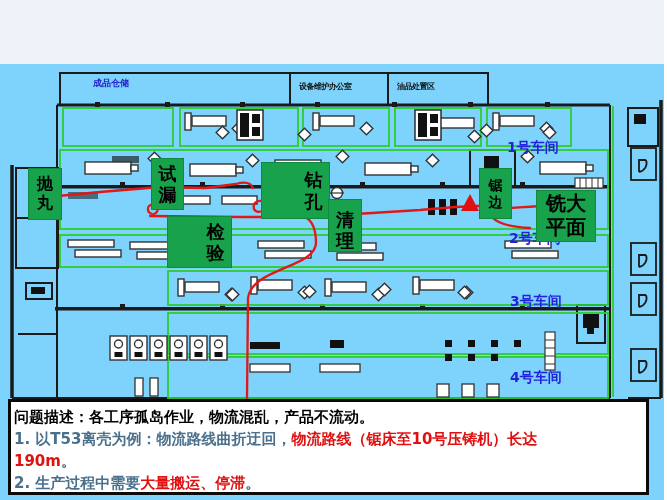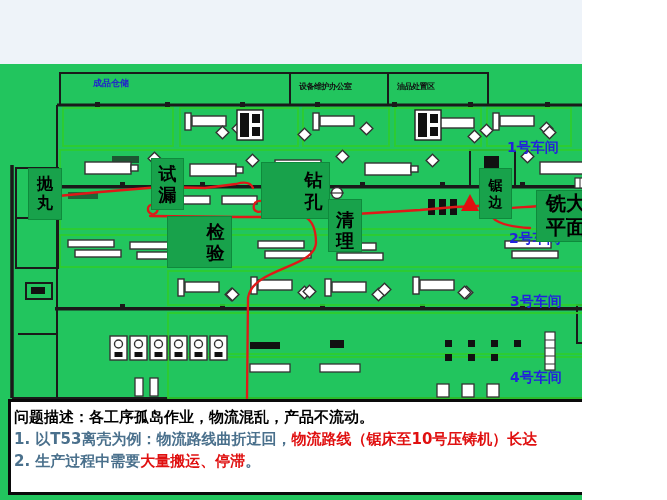--- a/index.html
+++ b/index.html
@@ -1,16 +1,16 @@
 <!DOCTYPE html>
 <html><head>
 <meta charset="utf-8">
 <style>
   html,body{margin:0;padding:0;background:#fff;}
-  #stage{position:relative;width:582px;height:500px;overflow:hidden;background:#22c55e;
+  #stage{position:relative;width:664px;height:500px;overflow:hidden;background:#7dd3fc;
          font-family:"DejaVu Sans",sans-serif;}
   #top-band{position:absolute;left:0;top:0;width:667px;height:64px;background:#eef3f9;}
   #plan-svg{position:absolute;left:0;top:0;width:667px;height:500px;}
   .hdr-label{position:absolute;font-weight:700;white-space:nowrap;}
   .hdr-blue{color:#2222cc;font-size:9px;}
   .hdr-black{color:#111;font-size:8px;letter-spacing:-0.5px;}
   .station{position:absolute;background:#18a24b;border:1px solid #0f8a3c;
            display:flex;align-items:center;justify-content:center;
            color:#000;font-weight:700;z-index:3;}
   .station .vtxt{width:1.08em;word-break:break-all;line-height:1.18;text-align:center;}
@@ -270,16 +270,19 @@
   <span class="workshop" style="left:510px;top:369px;">4号车间</span>
 
   <div id="problem-box">
     <div class="note-line">
       <span class="t-title">问题描述：各工序孤岛作业，物流混乱，产品不流动。</span>
     </div>
     <div class="note-line">
       <span class="t-slate">1. 以T53离壳为例：物流路线曲折迂回，</span><span class="t-red">物流路线（锯床至10号压铸机）长达</span>
     </div>
     <div class="note-line">
+      <span class="t-red">190m</span><span class="t-slate">。</span>
+    </div>
+    <div class="note-line">
       <span class="t-slate">2. 生产过程中需要</span><span class="t-red">大量搬运、停滞</span><span class="t-slate">。</span>
     </div>
   </div>
 </div>
 
 </body></html>

